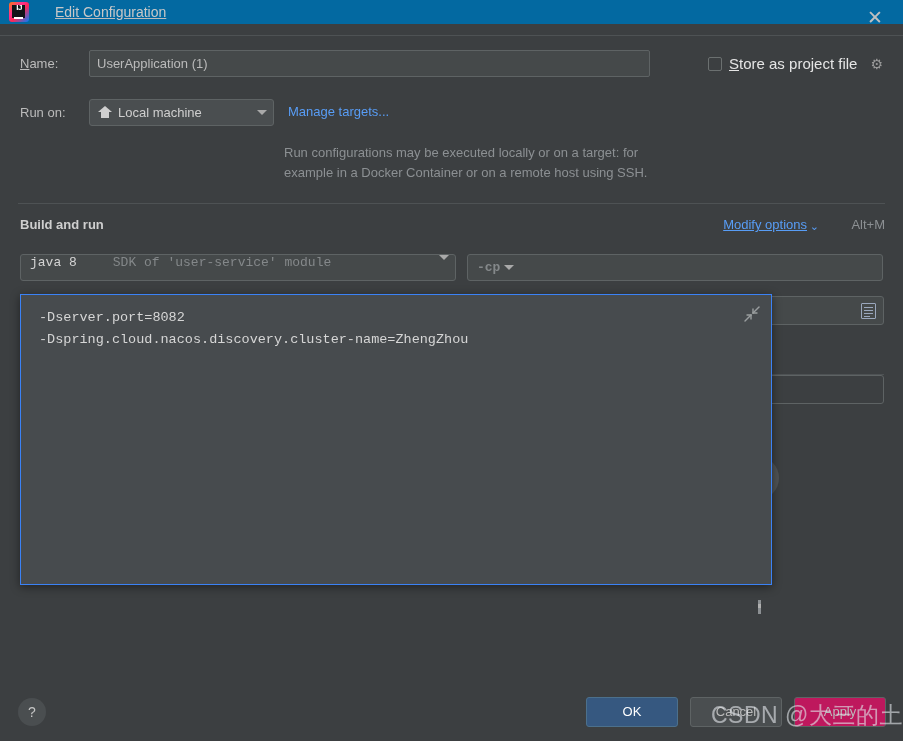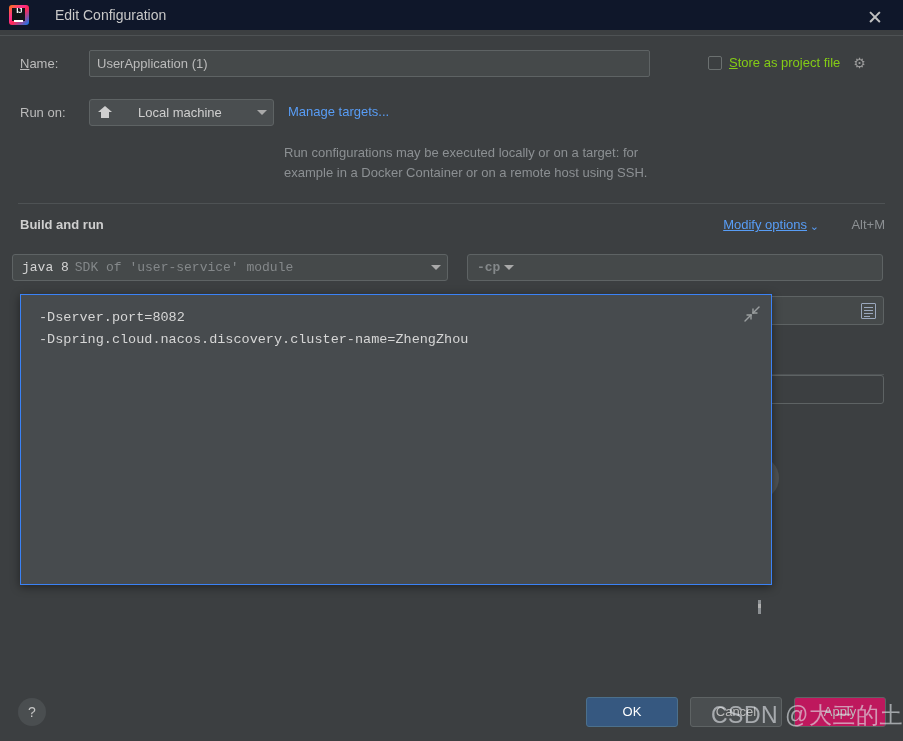--- a/index.html
+++ b/index.html
@@ -16,24 +16,25 @@
     color: #bbbbbb;
     position: relative;
     -webkit-font-smoothing: antialiased;
   }
 
   
   .titlebar {
     position: absolute;
     left: 0; top: 0;
     width: 903px;
-    height: 30px;
-    background: #0f172a;
+    height: 24px;
+    background: #0369a1;
     display: flex;
     align-items: center;
+    text-decoration: underline;
   }
   .ij-logo {
     width: 20px; height: 20px;
     margin-left: 9px;
     border-radius: 3px;
     position: relative;
     background: linear-gradient(135deg, #f97a12 0%, #ff318c 35%, #fe2857 55%, #007efc 100%);
     overflow: hidden;
     flex: none;
   }
@@ -115,41 +116,40 @@
     gap: 7px;
   }
   .chkbox {
     width: 14px; height: 14px;
     box-sizing: border-box;
     border: 1px solid #6b7070;
     border-radius: 2px;
     background: #3c3f41;
     flex: none;
   }
-  .store-label { font-size: 13px; color: #84cc16; }
+  .store-label { font-size: 15px; color: #e5e5e5; }
   .gear-icon {
     margin-left: 6px;
     color: #9a9a9a;
     font-size: 14px;
     line-height: 1;
   }
 
   
   .runon-combo {
     position: absolute;
     left: 89px; top: 99px;
     width: 185px; height: 27px;
     box-sizing: border-box;
     background: #4a4e50;
     border: 1px solid #5e6364;
     border-radius: 3px;
     display: flex;
     align-items: center;
     padding: 0 6px 0 8px;
-    gap: 20px;
   }
   .home-icon {
     width: 14px; height: 13px;
     position: relative;
     flex: none;
     margin-right: 6px;
   }
   .home-icon .roof {
     position: absolute;
     left: 0; top: 0;
@@ -221,31 +221,32 @@
   .alt-hint {
     position: absolute;
     right: 18px; top: 217px;
     color: #8c9093;
     font-size: 13px;
   }
 
   
   .sdk-combo {
     position: absolute;
-    left: 12px; top: 254px;
+    left: 20px; top: 254px;
     width: 436px; height: 27px;
     box-sizing: border-box;
     background: #45494a;
     border: 1px solid #5e6364;
     border-radius: 3px;
     display: flex;
-    align-items: center;
+    align-items: flex-start;
     padding: 0 6px 0 9px;
     font-family: "Liberation Mono", monospace;
     font-size: 13px;
+    gap: 30px;
   }
   .sdk-main { color: #d4d4d4; }
   .sdk-dim { color: #84888a; margin-left: 6px; flex: 1; white-space: nowrap; overflow: hidden; }
 
   .cp-combo {
     position: absolute;
     left: 467px; top: 254px;
     width: 416px; height: 27px;
     box-sizing: border-box;
     background: #45494a;

